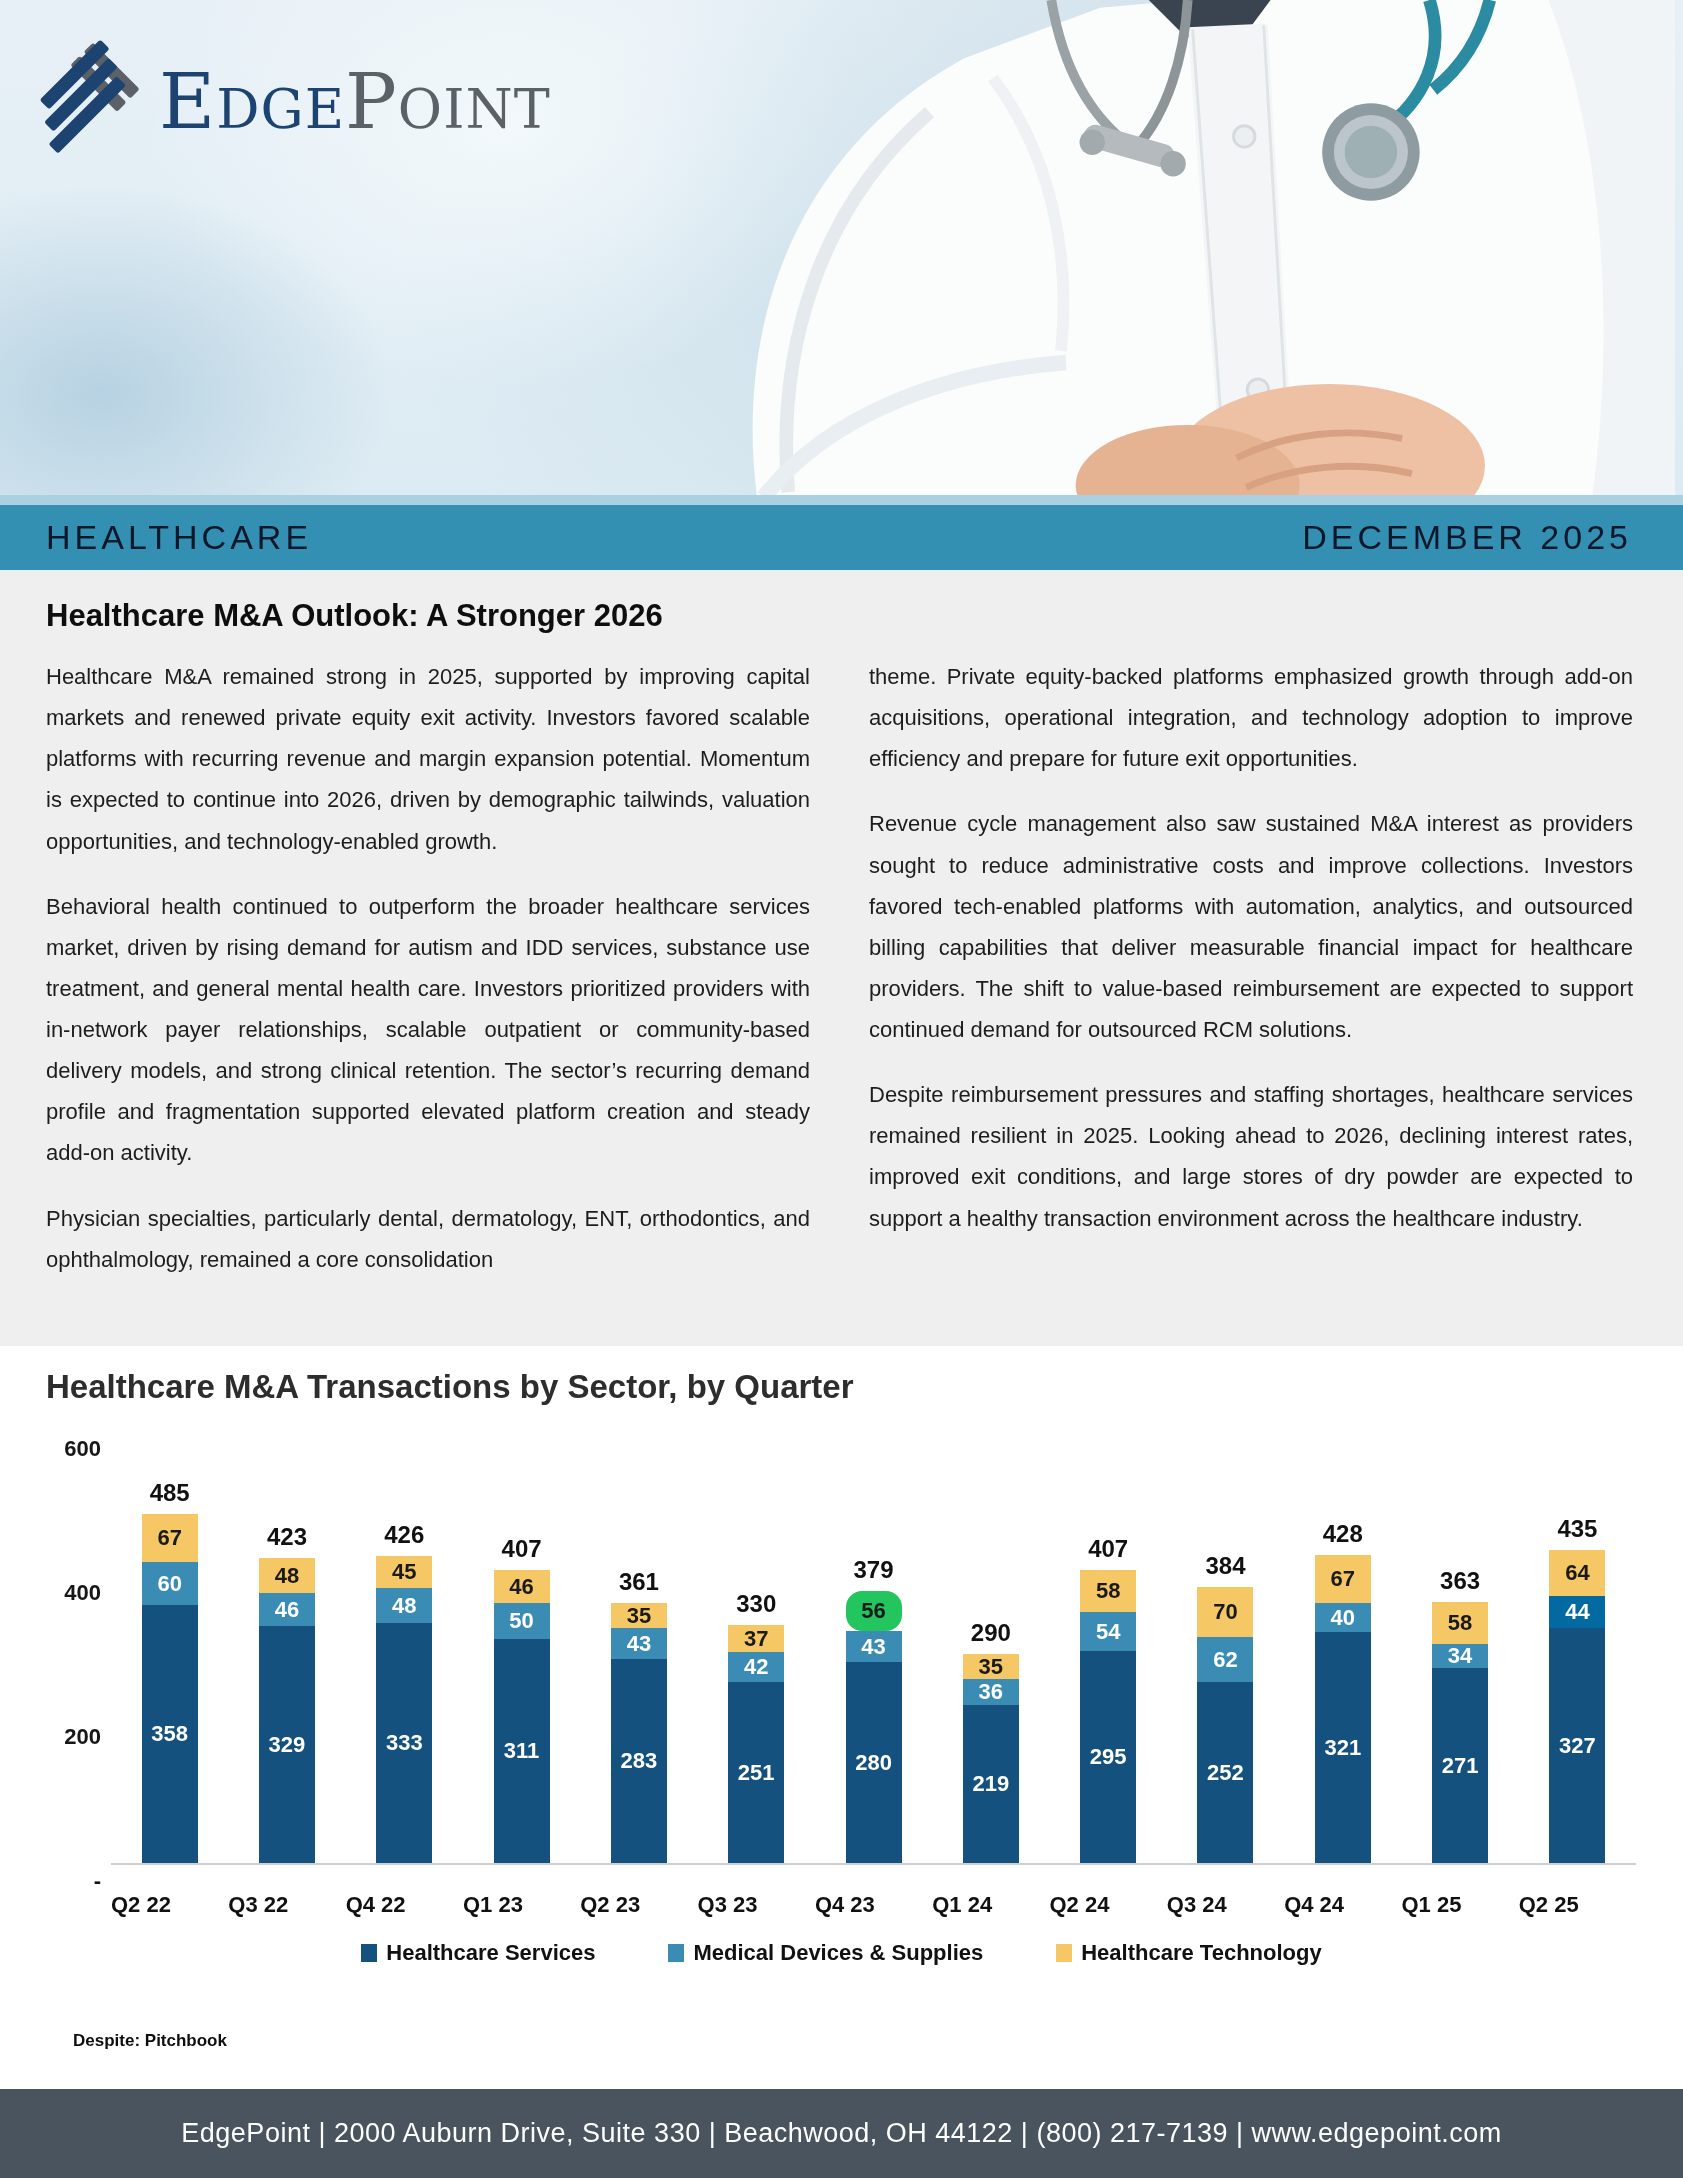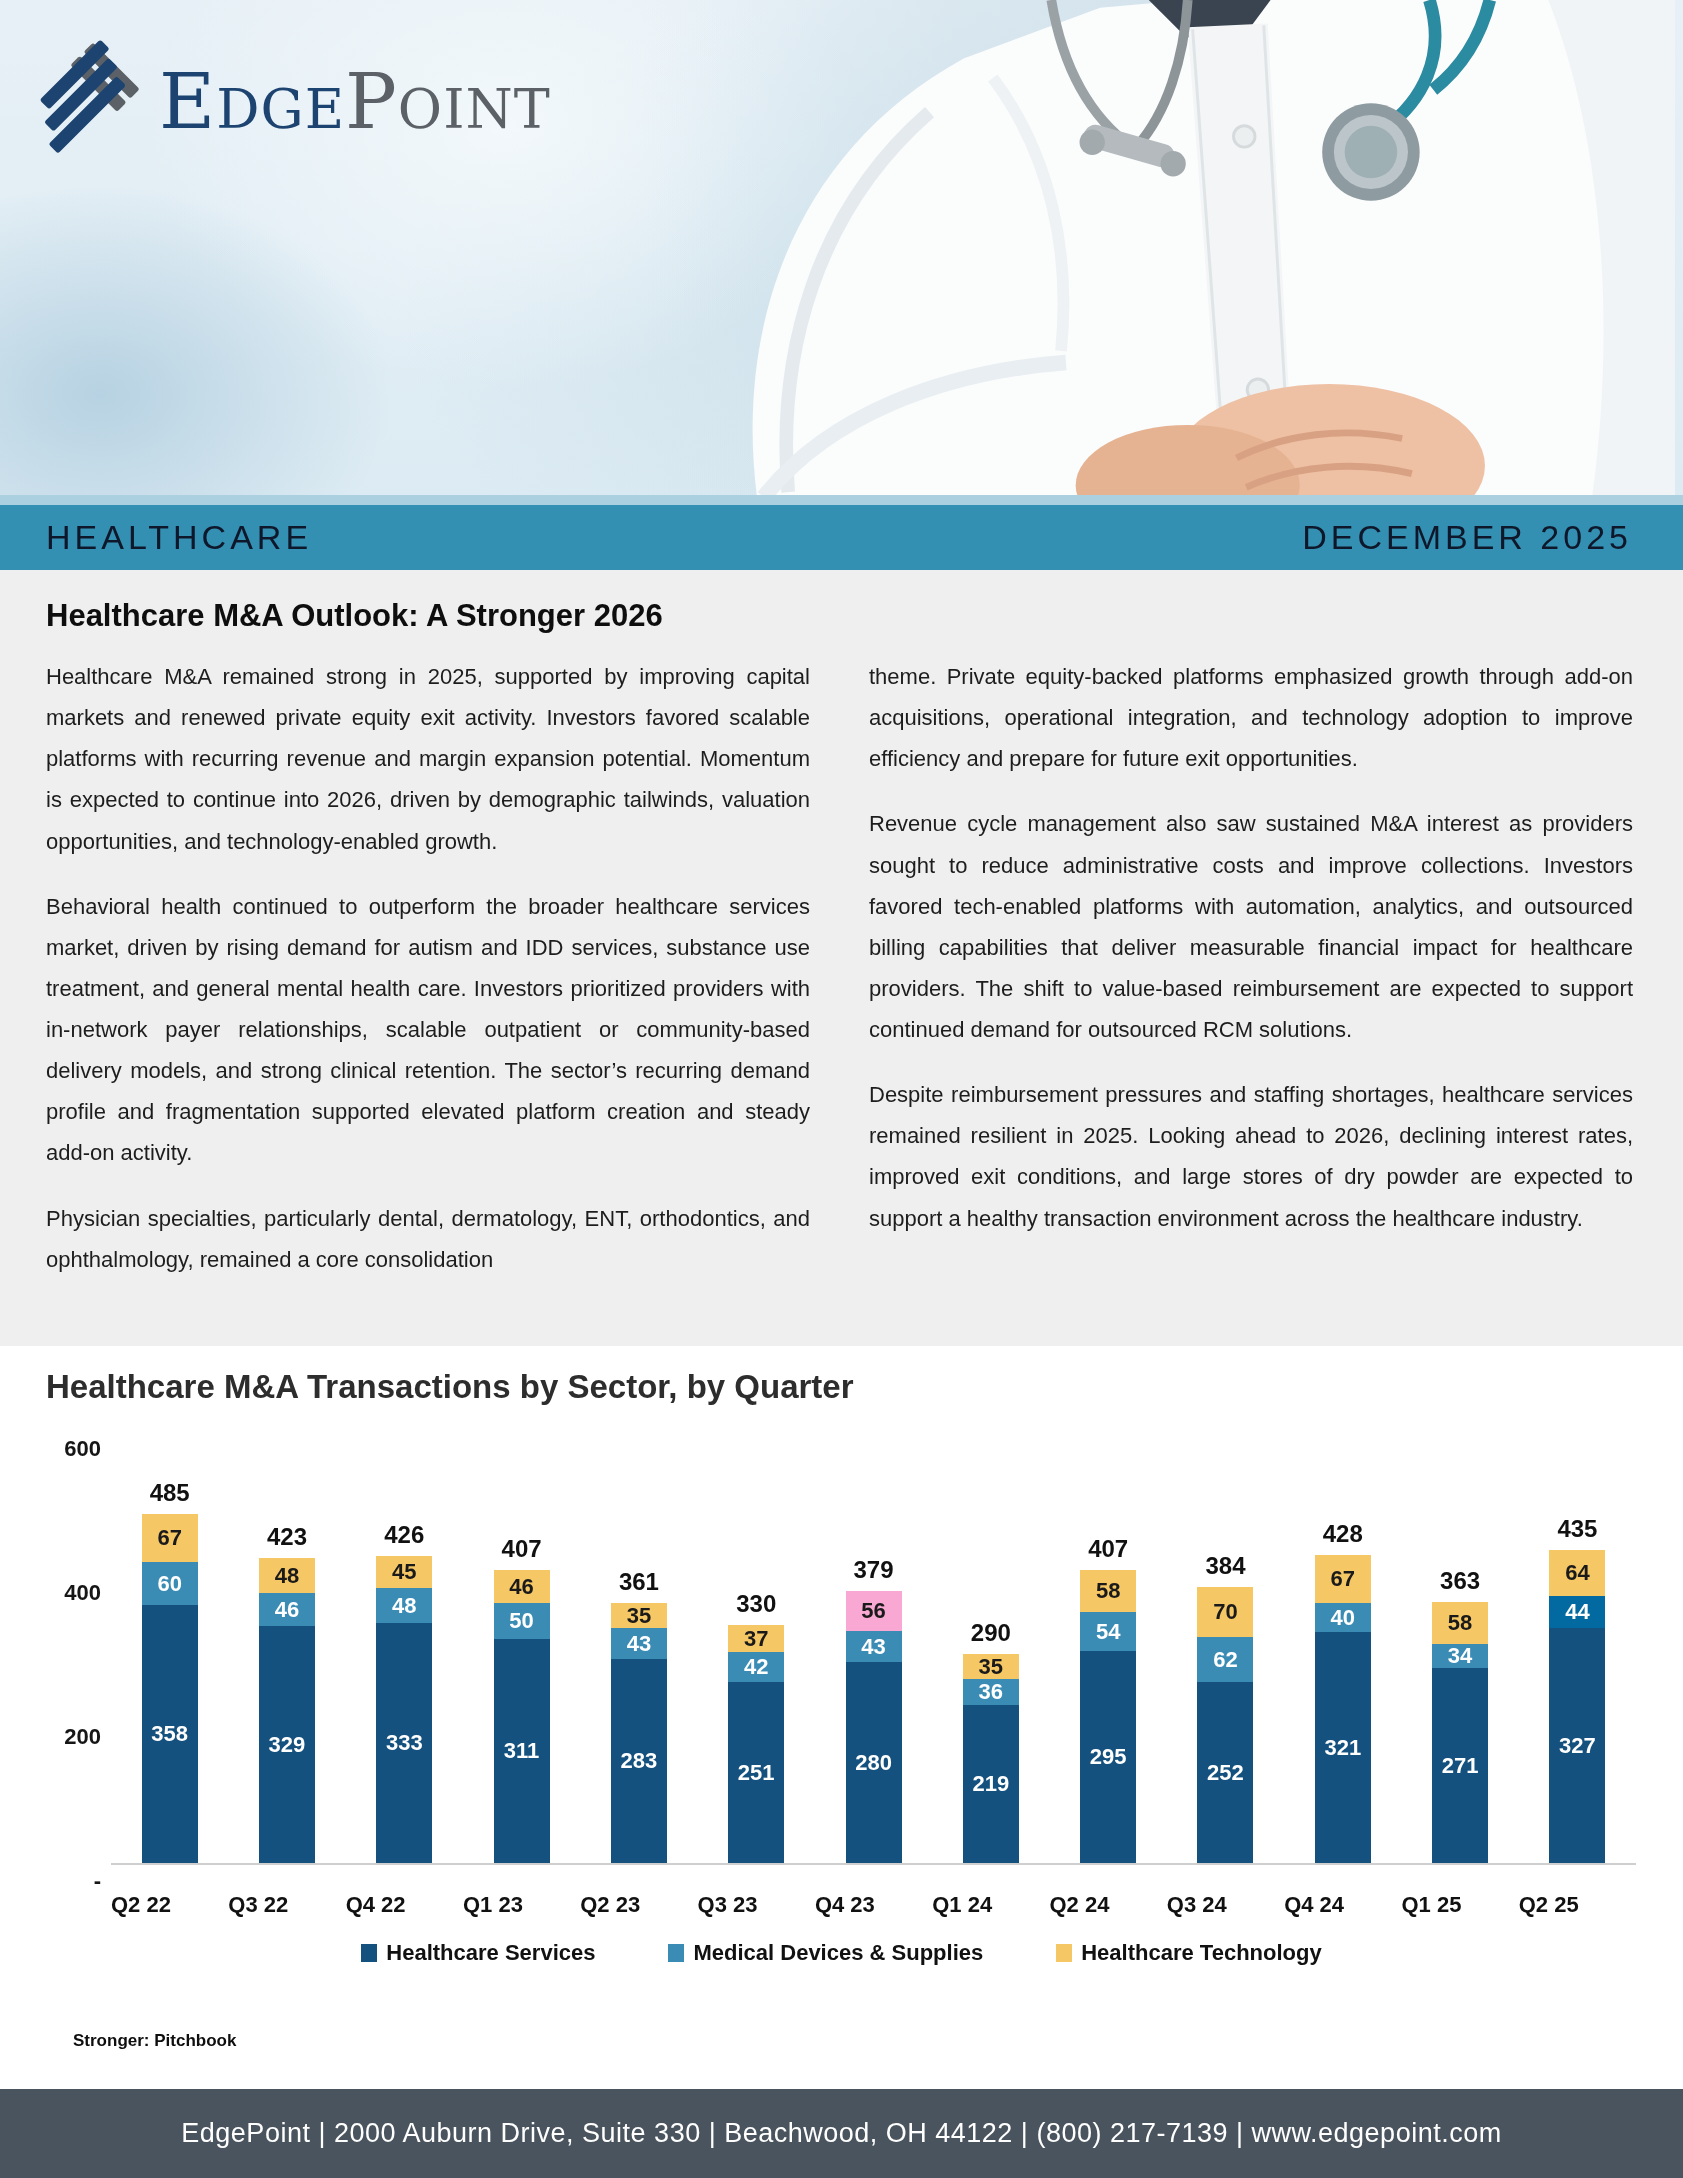--- a/index.html
+++ b/index.html
@@ -279,21 +279,21 @@
         </div>
         <div class="bar-group">
           <div class="total">379</div>
           <div class="stack">
             <div class="seg" style="height: 201px; background: rgb(21, 81, 126);">
               <span style="color: rgb(255, 255, 255);">280</span>
             </div>
             <div class="seg" style="height: 31px; background: rgb(58, 140, 181);">
               <span style="color: rgb(255, 255, 255);">43</span>
             </div>
-            <div class="seg" style="height: 40px; background: #f9a8d4;">
+            <div class="seg" style="height: 40px; background: #22c55e; border-radius: 16px;">
               <span style="color: rgb(26, 26, 26);">56</span>
             </div>
           </div>
         </div>
         <div class="bar-group">
           <div class="total">290</div>
           <div class="stack">
             <div class="seg" style="height: 158px; background: rgb(21, 81, 126);">
               <span style="color: rgb(255, 255, 255);">219</span>
             </div>
@@ -398,21 +398,21 @@
         </div>
         <div class="legend-item">
           <span class="swatch" style="background: rgb(58, 140, 181);"></span>
           <span>Medical Devices &amp; Supplies</span>
         </div>
         <div class="legend-item">
           <span class="swatch" style="background: rgb(246, 199, 101);"></span>
           <span>Healthcare Technology</span>
         </div>
       </div>
-    <div class="source">Stronger: Pitchbook</div>
+    <div class="source">Despite: Pitchbook</div>
   </div>
 
   <div class="footer">
     <span class="footer-text">EdgePoint | 2000 Auburn Drive, Suite 330 | Beachwood, OH 44122 | (800) 217-7139 | www.edgepoint.com</span>
   </div>
 
 </div>
 
 
 </body></html>

